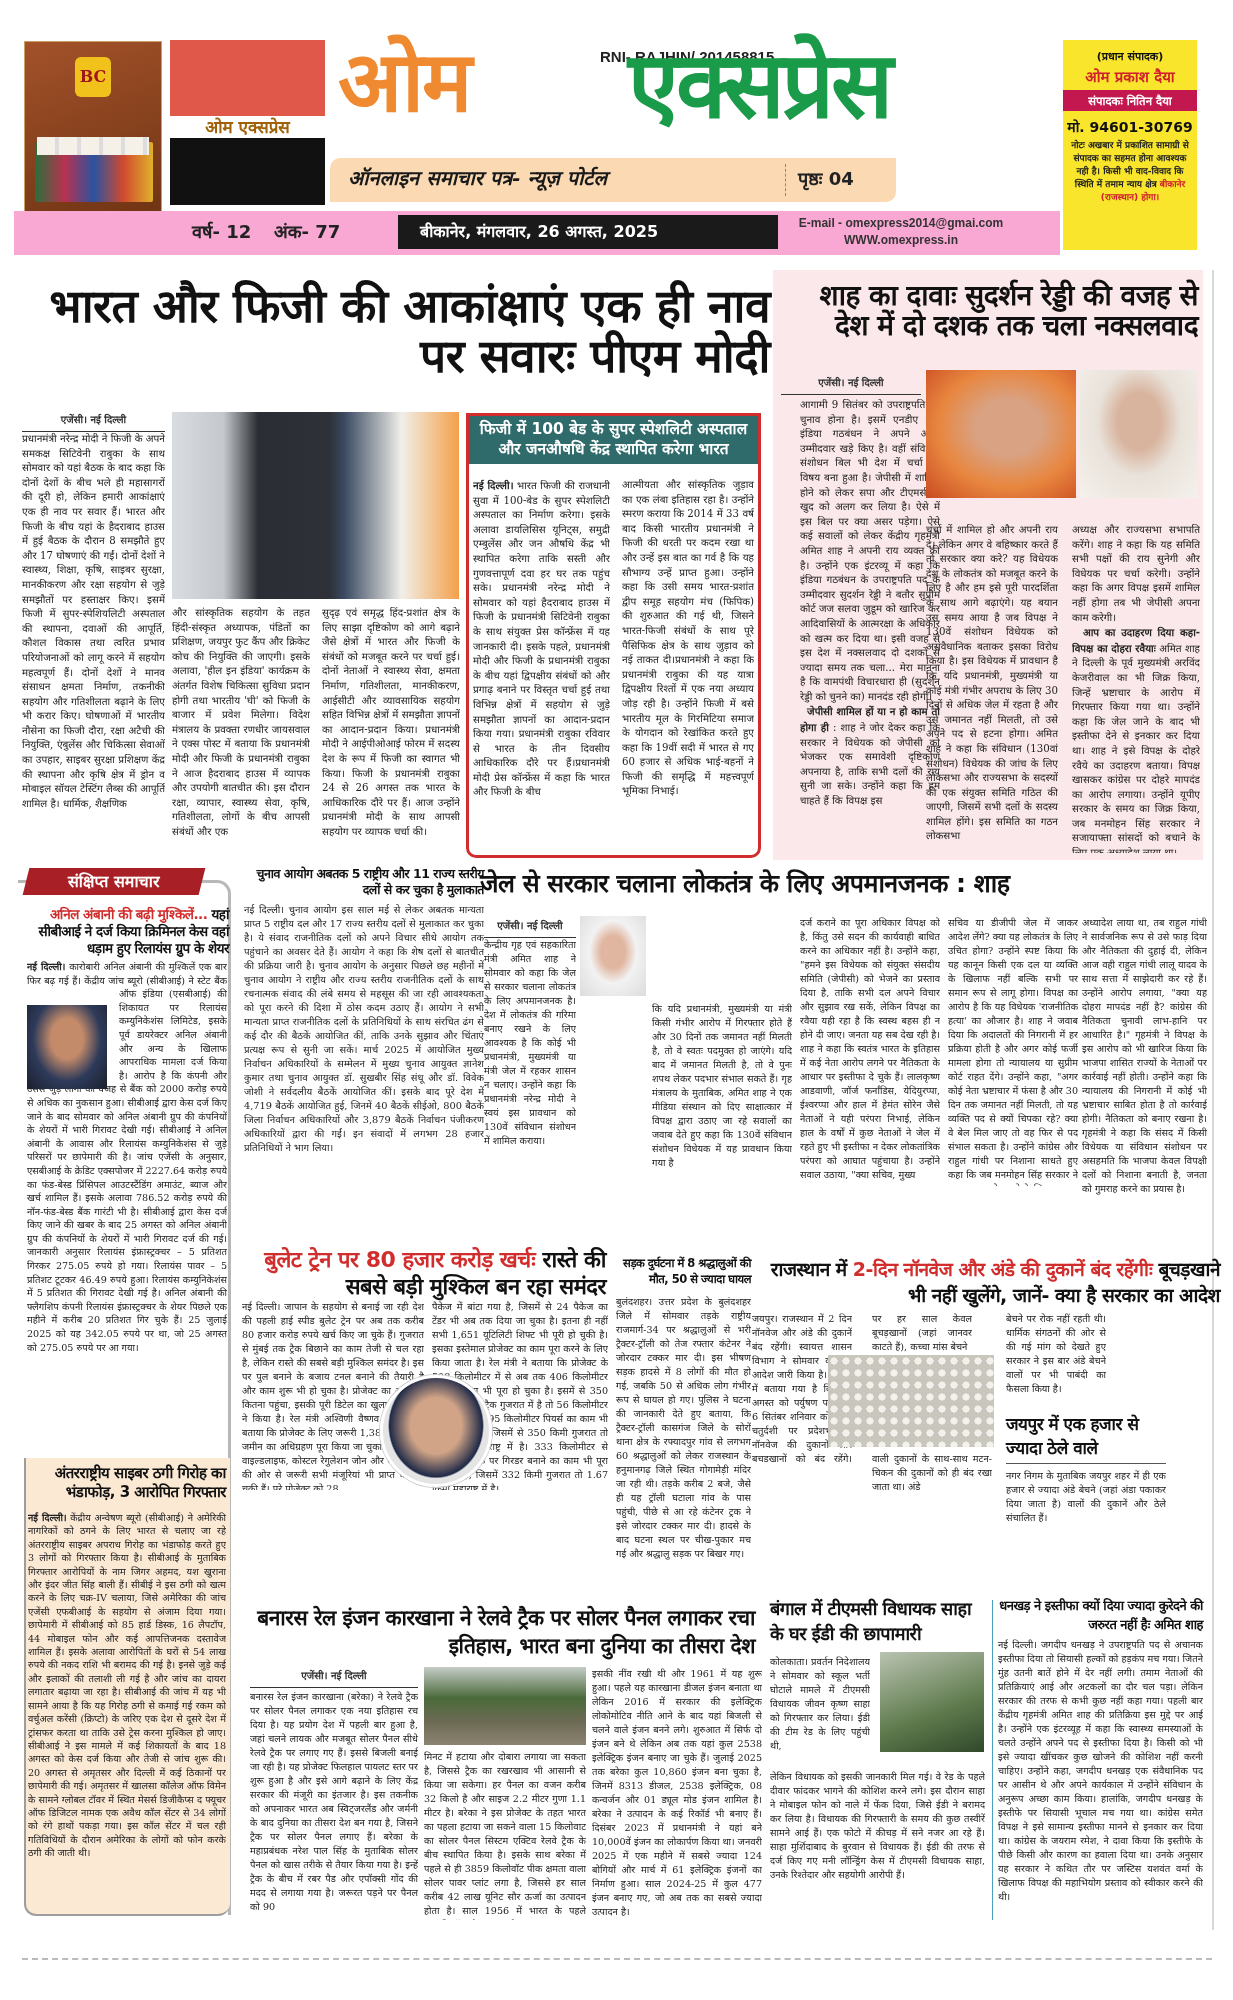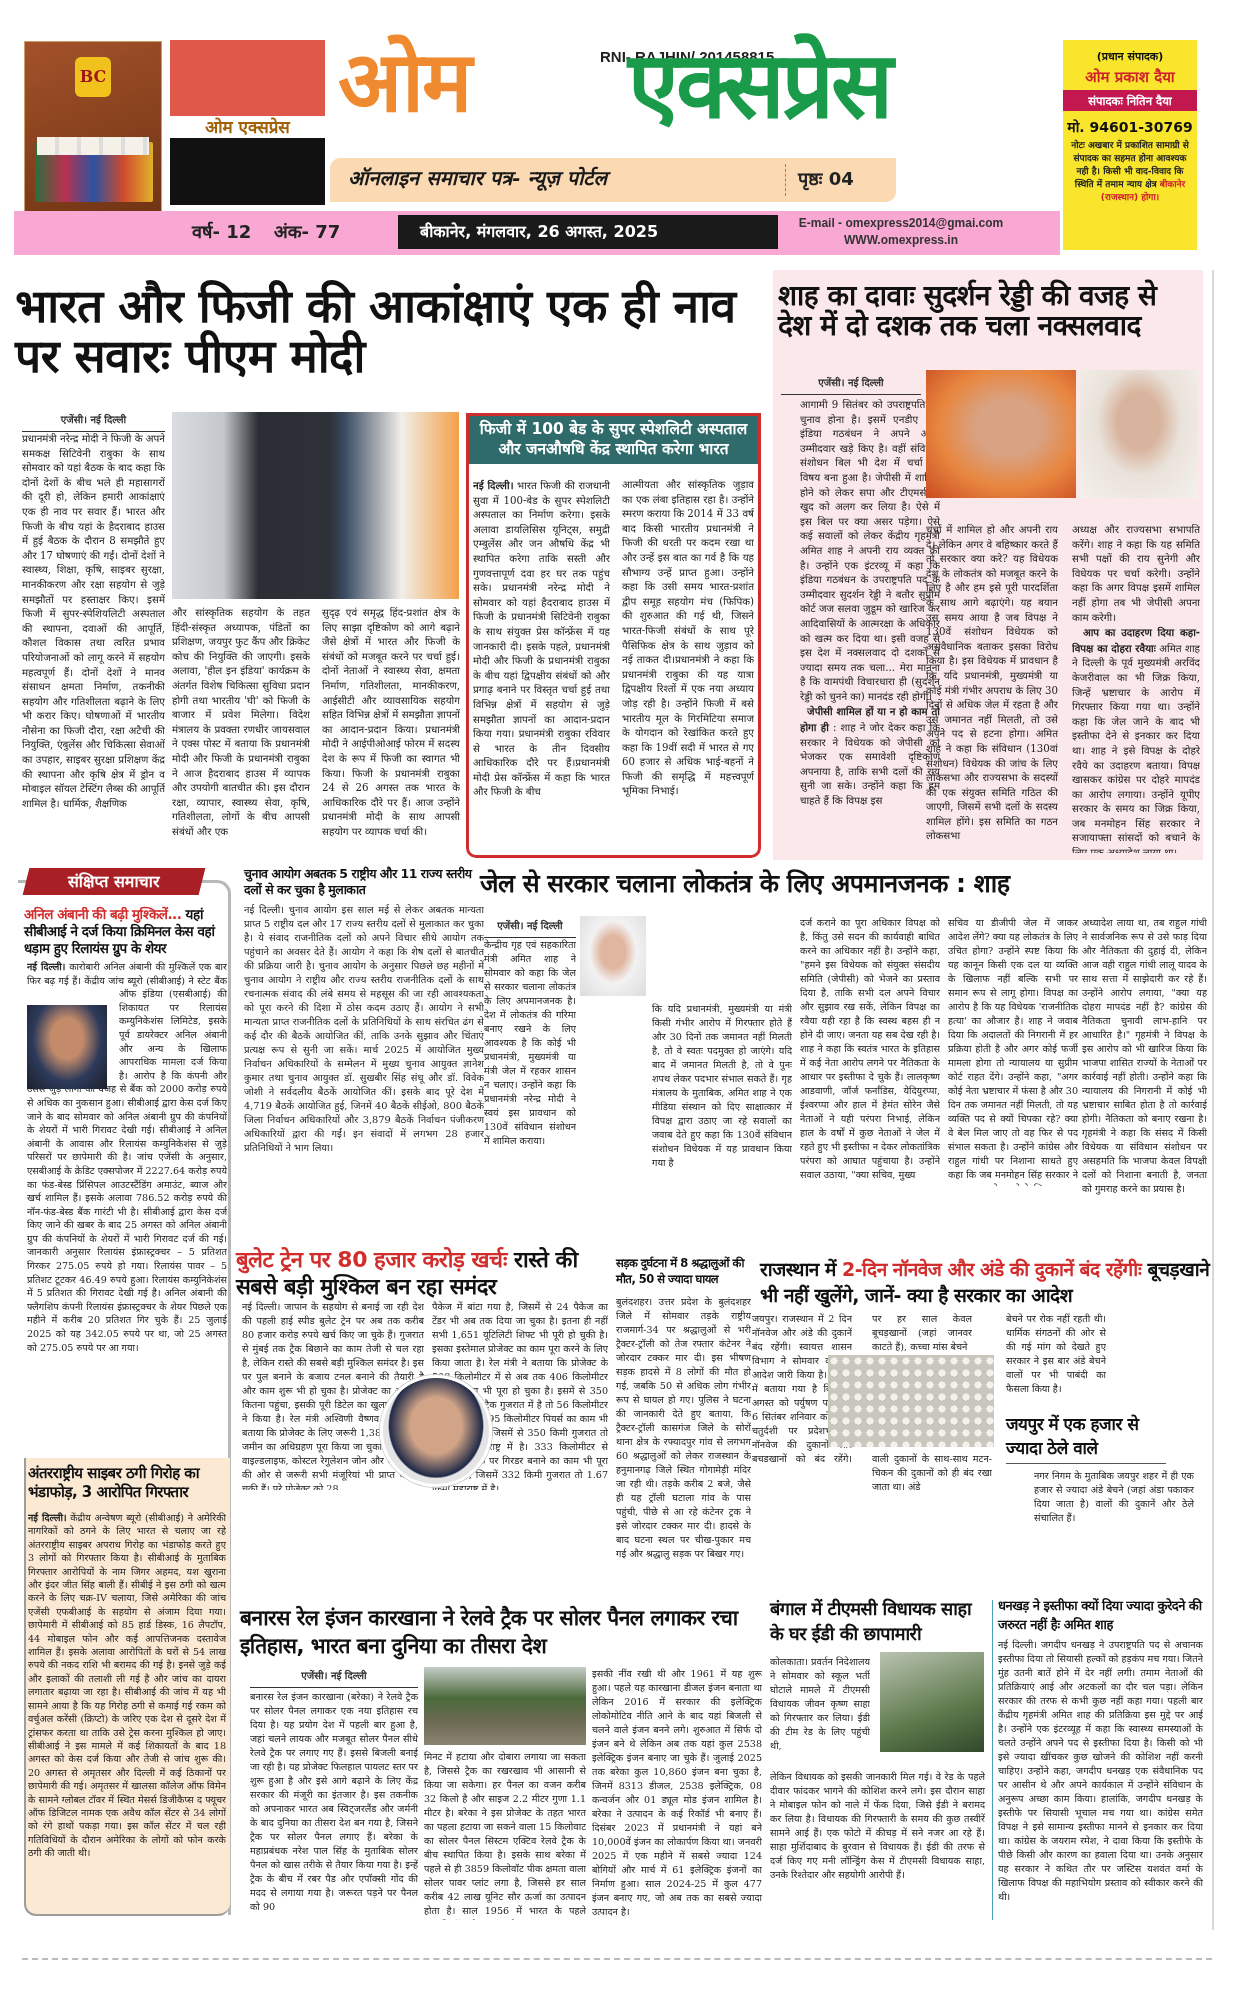--- a/index.html
+++ b/index.html
@@ -1,20 +1,20 @@
 <!DOCTYPE html>
 <html><head>
 <meta charset="utf-8">
 <style>
 *{box-sizing:border-box;margin:0;padding:0}
 html,body{width:1233px;height:2000px;background:#fff;overflow:hidden}
 body{font-family:"DejaVu Sans","Liberation Sans",sans-serif;color:#1a1a1a;position:relative}
 .abs{position:absolute}
 .body-text{font-family:"DejaVu Serif","Liberation Serif",serif;font-size:10.2px;line-height:14.6px;text-align:justify;color:#222}
-.hl{font-family:"DejaVu Sans","Liberation Sans",sans-serif;font-weight:bold;color:#111;line-height:1.08;text-align:left;letter-spacing:-0.5px}
+.hl{font-family:"DejaVu Sans","Liberation Sans",sans-serif;font-weight:bold;color:#111;line-height:1.08;text-align:right;letter-spacing:-0.5px}
 .byline{font-family:"DejaVu Sans","Liberation Sans",sans-serif;font-size:10px;font-weight:bold;color:#333;text-align:center;padding-bottom:5px;border-bottom:1.5px solid #333;margin-bottom:8px}
 .photo{background:#8a8a8a;overflow:hidden}
 .lead{font-weight:bold}
 
 #ad{left:24px;top:41px;width:138px;height:204px;background:linear-gradient(160deg,#a3522a,#7a3a18 70%,#6a3212);border:1px solid #c9a06a}
 #ad .bc{position:absolute;left:50px;top:15px;width:36px;height:40px;background:#f1c21b;border-radius:6px;color:#a0161d;font-weight:bold;font-size:16px;text-align:center;line-height:40px;font-family:"DejaVu Serif",serif}
 #ad .packs{position:absolute;left:10px;top:100px;width:118px;height:60px;background:linear-gradient(90deg,#2a6f3b,#b8324f,#2c52a0,#d14a2d,#e0b12c);border-radius:2px}
 #ad .packs2{position:absolute;left:12px;top:95px;width:112px;height:18px;background:repeating-linear-gradient(90deg,#f5f0e8 0 18px,#ddd 18px 22px)}
 #ad .tag{position:absolute;left:0;bottom:14px;width:100%;font-size:7px;color:#f3e1c5;text-align:center;line-height:9px;font-family:"DejaVu Serif",serif}
 #ad .strip{position:absolute;left:0;bottom:0;width:100%;height:8px;background:#e2b02b}
@@ -252,21 +252,21 @@
   <span>राजस्थान में</span>
   <span class="red">2-दिन नॉनवेज और अंडे की दुकानें बंद रहेंगीः</span>
   <span>बूचड़खाने भी नहीं खुलेंगे, जानें- क्या है सरकार का आदेश</span>
 </div>
 <div id="raj-c1" class="abs body-text" style="max-height: 150px; overflow: hidden;">जयपुर। राजस्थान में 2 दिन नॉनवेज और अंडे की दुकानें बंद रहेंगी। स्वायत्त शासन विभाग ने सोमवार को यह आदेश जारी किया है। आदेश में बताया गया है कि 27 अगस्त को पर्युषण पर्व और 6 सितंबर शनिवार को अनंत चतुर्दशी पर प्रदेशभर में नॉनवेज की दुकानों और बूचड़खानों को बंद रहेंगे। पहली बार अंडे बेचने पर भी रोक लगाई गई है। प्रदेश में अब तक इन दो पर्वों</div>
 <div id="raj-c2" class="abs body-text" style="max-height: 42px; overflow: hidden;">पर हर साल केवल बूचड़खानों (जहां जानवर काटते हैं), कच्चा मांस बेचने</div>
 <div id="egg-photo" class="abs photo"></div>
 <div id="raj-c2b" class="abs body-text" style="max-height: 60px; overflow: hidden;">वाली दुकानों के साथ-साथ मटन-चिकन की दुकानों को ही बंद रखा जाता था। अंडे</div>
 <div id="raj-c3" class="abs body-text" style="max-height: 100px; overflow: hidden;">बेचने पर रोक नहीं रहती थी। धार्मिक संगठनों की ओर से की गई मांग को देखते हुए सरकार ने इस बार अंडे बेचने वालों पर भी पाबंदी का फैसला किया है।</div>
 <div id="jaipur-hl" class="abs hl">जयपुर में एक हजार से ज्यादा ठेले वाले</div>
-<div id="jaipur-text" class="abs body-text" style="max-height: 84px; overflow: hidden; margin-left: 28px;">नगर निगम के मुताबिक जयपुर शहर में ही एक हजार से ज्यादा अंडे बेचने (जहां अंडा पकाकर दिया जाता है) वालों की दुकानें और ठेले संचालित हैं।</div>
+<div id="jaipur-text" class="abs body-text" style="max-height: 84px; overflow: hidden;">नगर निगम के मुताबिक जयपुर शहर में ही एक हजार से ज्यादा अंडे बेचने (जहां अंडा पकाकर दिया जाता है) वालों की दुकानें और ठेले संचालित हैं।</div>
 
 <div id="ban-hl" class="abs hl">बनारस रेल इंजन कारखाना ने रेलवे ट्रैक पर सोलर पैनल लगाकर रचा इतिहास, भारत बना दुनिया का तीसरा देश</div>
 <div id="ban-by" class="abs byline">एजेंसी। नई दिल्ली</div>
 <div id="ban-c1" class="abs body-text" style="max-height: 255px; overflow: hidden;">बनारस रेल इंजन कारखाना (बरेका) ने रेलवे ट्रैक पर सोलर पैनल लगाकर एक नया इतिहास रच दिया है। यह प्रयोग देश में पहली बार हुआ है, जहां चलने लायक और मजबूत सोलर पैनल सीधे रेलवे ट्रैक पर लगाए गए हैं। इससे बिजली बनाई जा रही है। यह प्रोजेक्ट फिलहाल पायलट स्तर पर शुरू हुआ है और इसे आगे बढ़ाने के लिए केंद्र सरकार की मंजूरी का इंतजार है। इस तकनीक को अपनाकर भारत अब स्विट्जरलैंड और जर्मनी के बाद दुनिया का तीसरा देश बन गया है, जिसने ट्रैक पर सोलर पैनल लगाए हैं। बरेका के महाप्रबंधक नरेश पाल सिंह के मुताबिक सोलर पैनल को खास तरीके से तैयार किया गया है। इन्हें ट्रैक के बीच में रबर पैड और एपॉक्सी गोंद की मदद से लगाया गया है। जरूरत पड़ने पर पैनल को 90</div>
 <div id="ban-photo" class="abs photo"></div>
 <div id="ban-c2" class="abs body-text" style="max-height: 170px; overflow: hidden;">मिनट में हटाया और दोबारा लगाया जा सकता है, जिससे ट्रैक का रखरखाव भी आसानी से किया जा सकेगा। हर पैनल का वजन करीब 32 किलो है और साइज 2.2 मीटर गुणा 1.1 मीटर है। बरेका ने इस प्रोजेक्ट के तहत भारत का पहला हटाया जा सकने वाला 15 किलोवाट का सोलर पैनल सिस्टम एक्टिव रेलवे ट्रैक के बीच स्थापित किया है। इसके साथ बरेका में पहले से ही 3859 किलोवॉट पीक क्षमता वाला सोलर पावर प्लांट लगा है, जिससे हर साल करीब 42 लाख यूनिट सौर ऊर्जा का उत्पादन होता है। साल 1956 में भारत के पहले राष्ट्रपति डॉ राजेन्द्र प्रसाद ने</div>
 <div id="ban-c3" class="abs body-text" style="max-height: 255px; overflow: hidden;">इसकी नींव रखी थी और 1961 में यह शुरू हुआ। पहले यह कारखाना डीजल इंजन बनाता था लेकिन 2016 में सरकार की इलेक्ट्रिक लोकोमोटिव नीति आने के बाद यहां बिजली से चलने वाले इंजन बनने लगे। शुरुआत में सिर्फ दो इंजन बने थे लेकिन अब तक यहां कुल 2538 इलेक्ट्रिक इंजन बनाए जा चुके हैं। जुलाई 2025 तक बरेका कुल 10,860 इंजन बना चुका है, जिनमें 8313 डीजल, 2538 इलेक्ट्रिक, 08 कन्वर्जन और 01 ड्यूल मोड इंजन शामिल है। बरेका ने उत्पादन के कई रिकॉर्ड भी बनाए हैं। दिसंबर 2023 में प्रधानमंत्री ने यहां बने 10,000वें इंजन का लोकार्पण किया था। जनवरी 2025 में एक महीने में सबसे ज्यादा 124 बोगियों और मार्च में 61 इलेक्ट्रिक इंजनों का निर्माण हुआ। साल 2024-25 में कुल 477 इंजन बनाए गए, जो अब तक का सबसे ज्यादा उत्पादन है।</div>
 
 <div id="bengal-hl" class="abs hl">बंगाल में टीएमसी विधायक साहा के घर ईडी की छापामारी</div>
 <div id="bengal-c1" class="abs body-text" style="max-height: 112px; overflow: hidden;">कोलकाता। प्रवर्तन निदेशालय ने सोमवार को स्कूल भर्ती घोटाले मामले में टीएमसी विधायक जीवन कृष्ण साहा को गिरफ्तार कर लिया। ईडी की टीम रेड के लिए पहुंची थी,</div>

